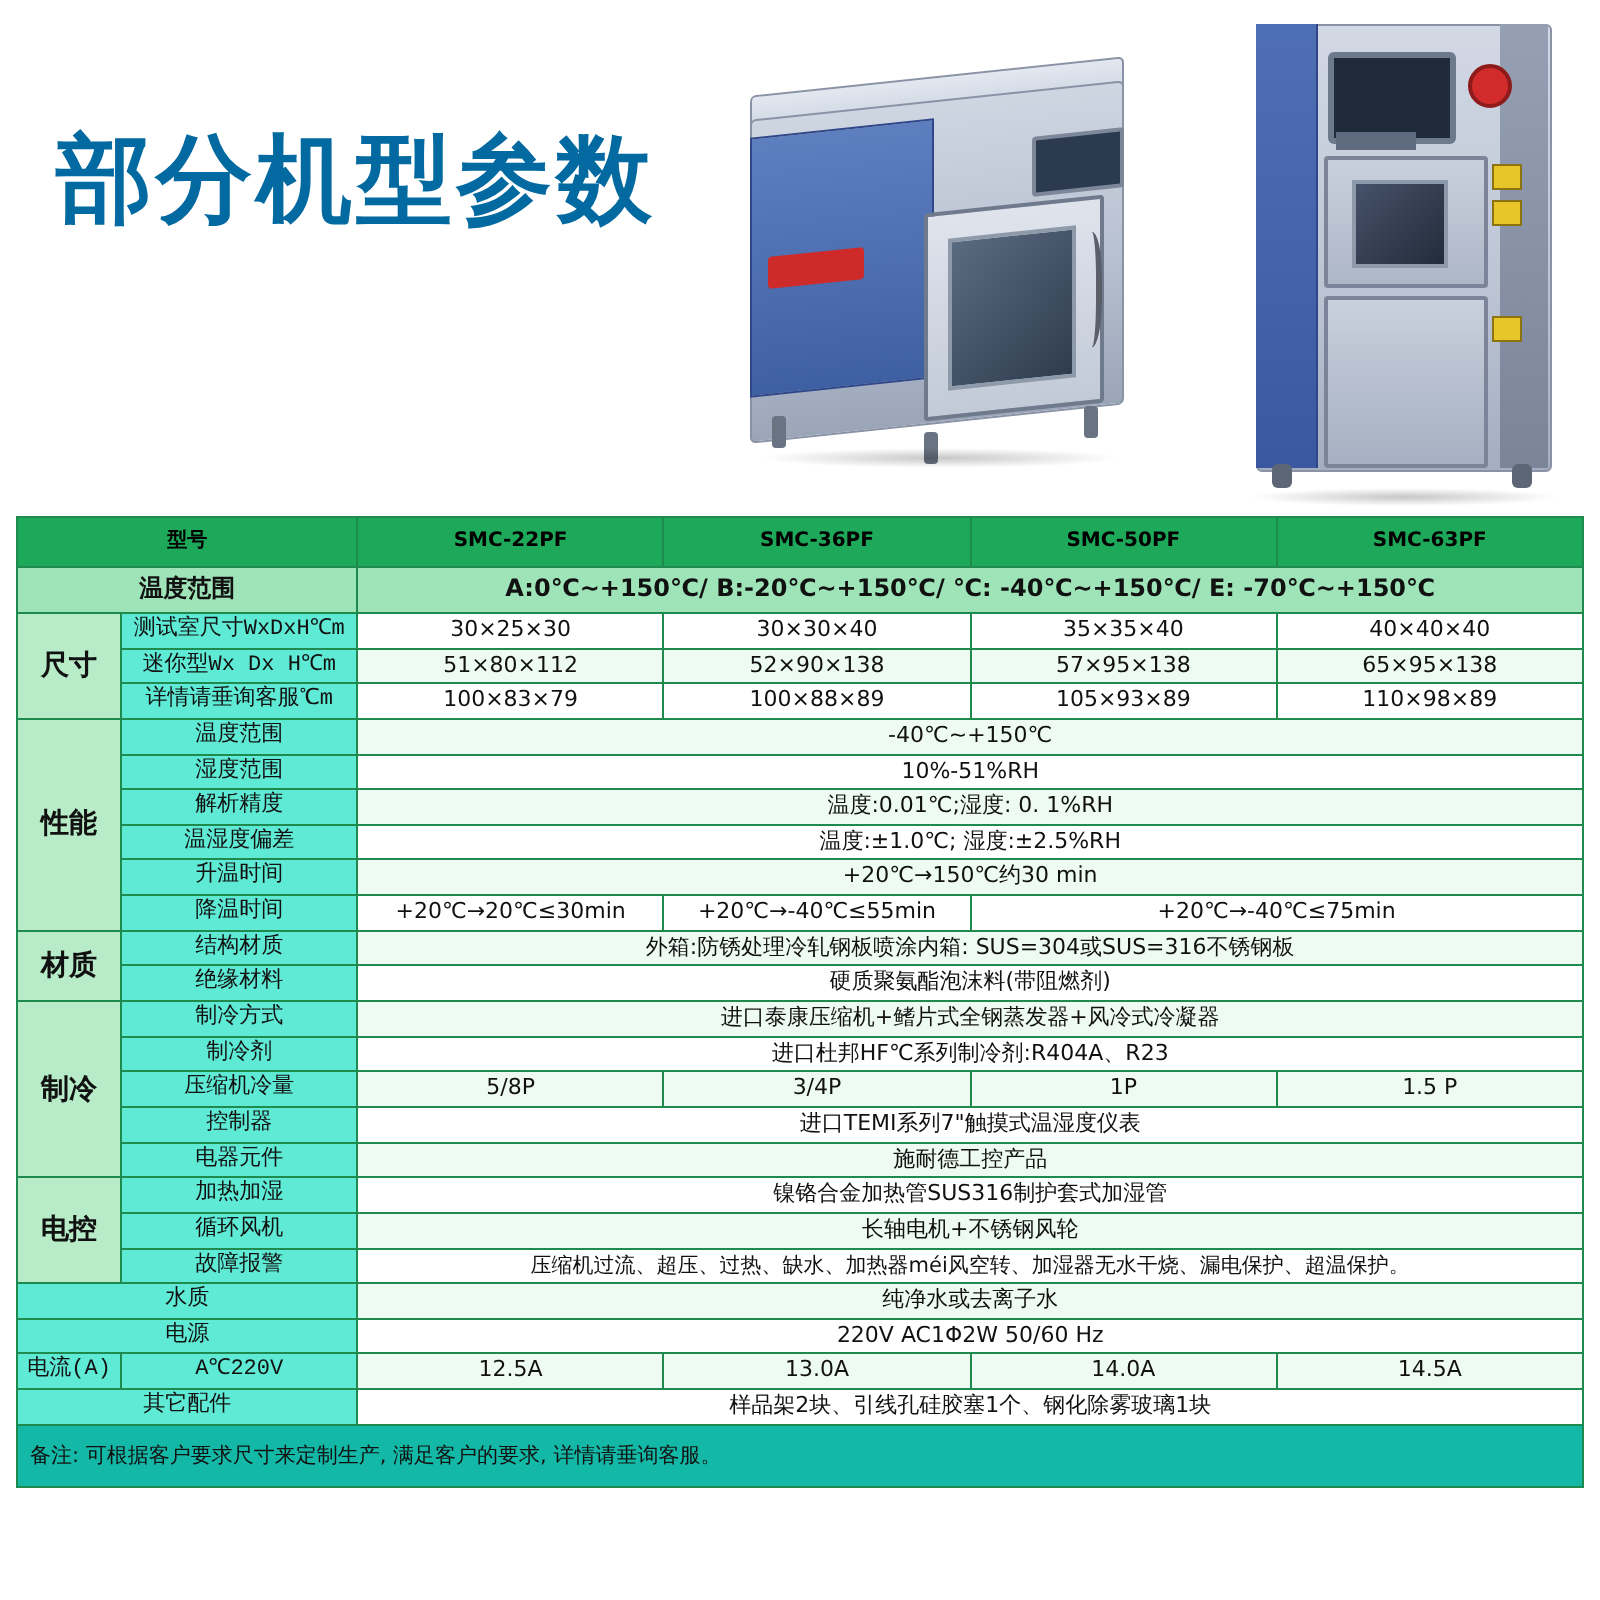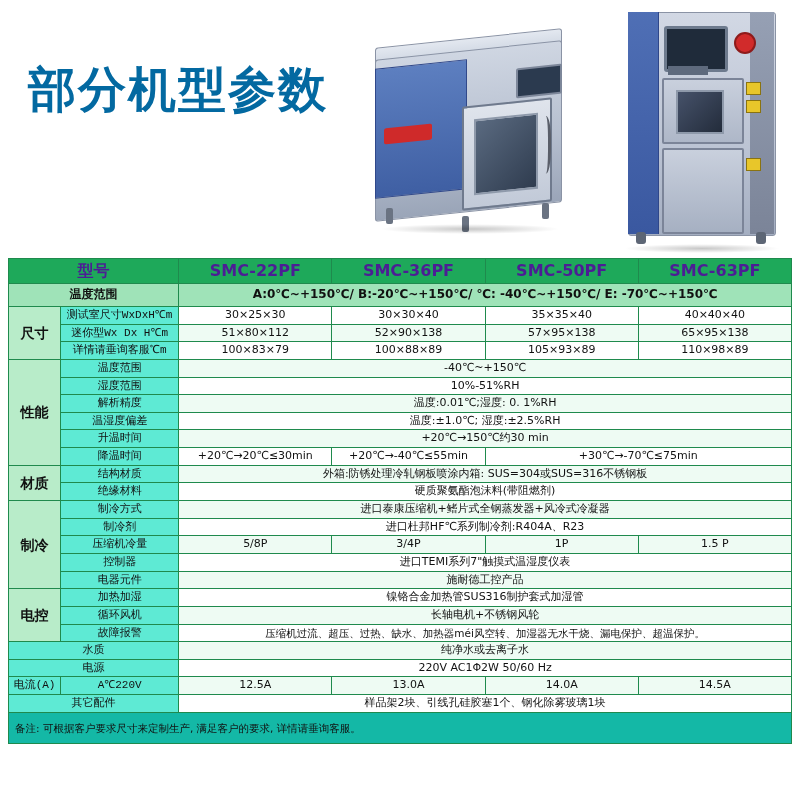--- a/index.html
+++ b/index.html
@@ -150,21 +150,21 @@
   td,th{
     border:1px solid #1f8a4d;
     text-align:center;
     vertical-align:middle;
     font-size:11px;
     color:#111;
     padding:2px 2px;
     font-family:"DejaVu Sans","Liberation Sans",sans-serif;
     line-height:1.15;
   }
-  .hdr{background:#1ea95a;color:#4c1d95;font-weight:bold;font-size:16px;height:20px;}
+  .hdr{background:#1ea95a;color:#000000;font-weight:bold;font-size:10px;height:20px;}
   .sub{background:#9fe3b8;font-weight:bold;font-size:12px;height:18px;}
   .grp{background:#b8ecc9;font-weight:bold;font-size:14px;}
   .lbl{background:#5eead4;font-size:11px;font-family:Liberation Mono, monospace;}
   .val{background:#eefbf3;margin-left:10px;}
   .valw{background:#ffffff;margin-top:44px;}
   .note{
     background:#14b8a6;font-size:10.5px;text-align:left;padding-left:6px;height:26px;
   }
   .small{font-size:10.5px;}
 </style>
@@ -276,21 +276,21 @@
         <td class="valw" colspan="4">温度:±1.0℃; 湿度:±2.5%RH</td>
       </tr>
       <tr>
         <td class="lbl">升温时间</td>
         <td class="val" colspan="4">+20℃→150℃约30 min</td>
       </tr>
       <tr>
         <td class="lbl">降温时间</td>
         <td class="valw">+20℃→20℃≤30min</td>
         <td class="valw">+20℃→-40℃≤55min</td>
-        <td class="valw" colspan="2">+30℃→-70℃≤75min</td>
+        <td class="valw" colspan="2">+20℃→-40℃≤75min</td>
       </tr>
 
       <tr>
         <td class="grp" rowspan="2">材质</td>
         <td class="lbl">结构材质</td>
         <td class="val" colspan="4">外箱:防锈处理冷轧钢板喷涂内箱: SUS=304或SUS=316不锈钢板</td>
       </tr>
       <tr>
         <td class="lbl">绝缘材料</td>
         <td class="valw" colspan="4">硬质聚氨酯泡沫料(带阻燃剂)</td>

